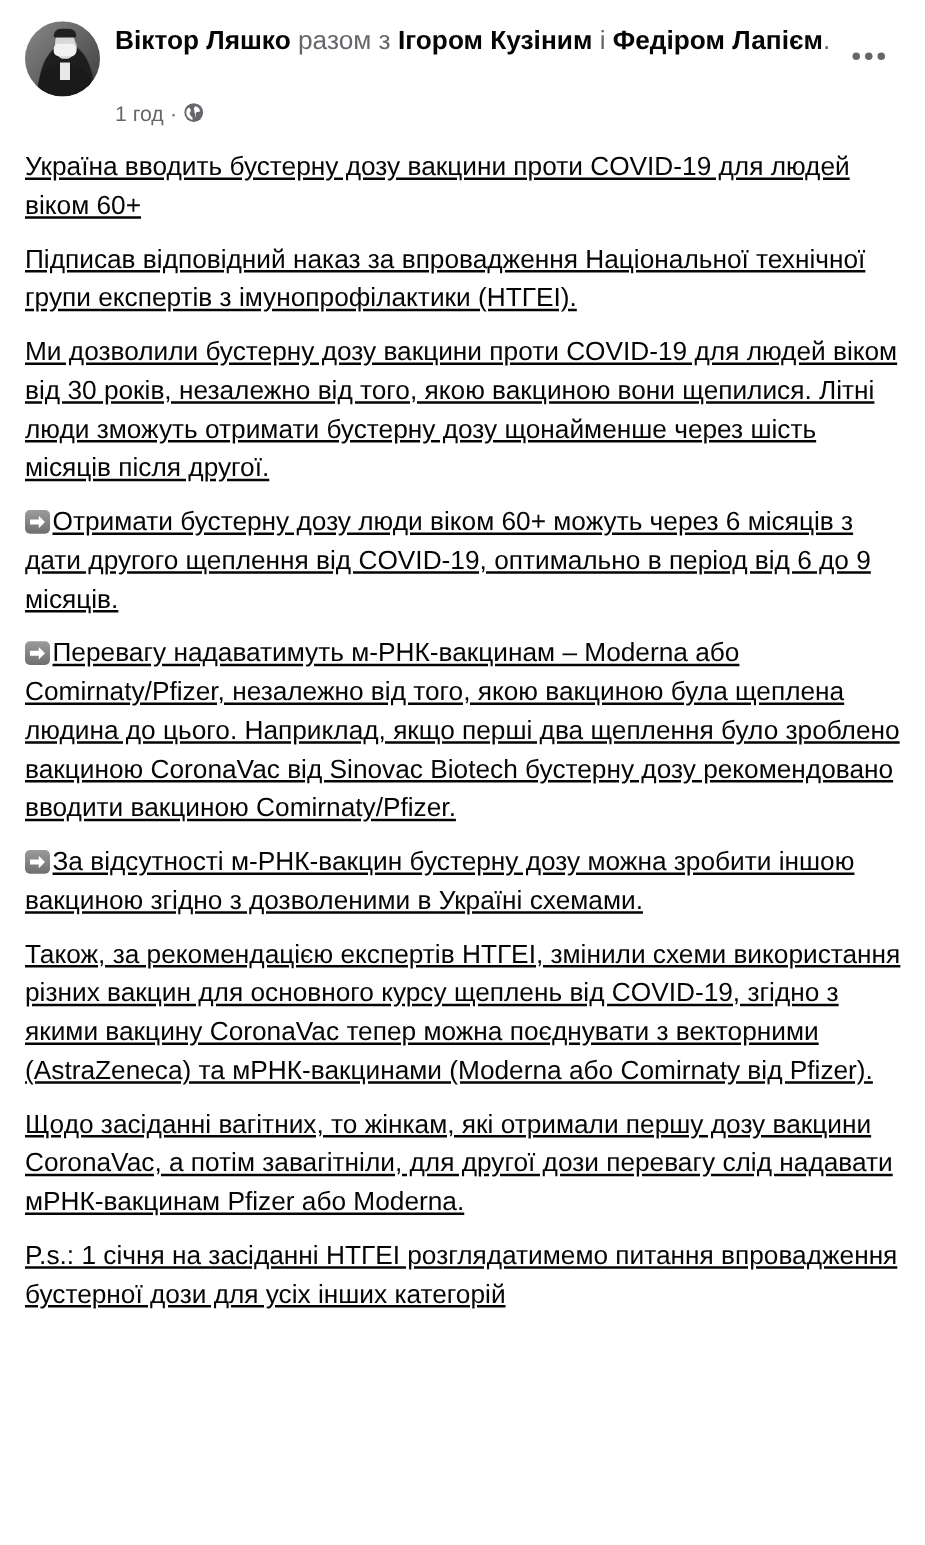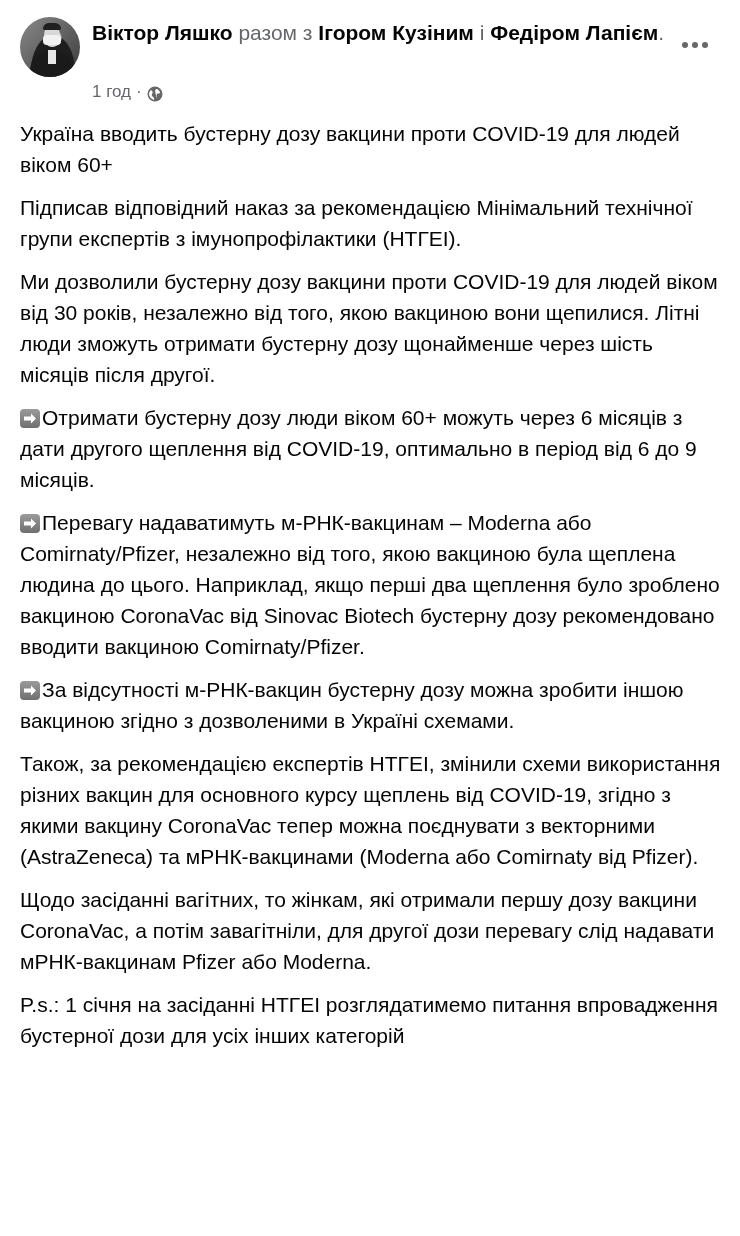--- a/index.html
+++ b/index.html
@@ -12,26 +12,26 @@
                 linear-gradient(135deg, #8a8a8a, #3a3a3a);
     overflow: hidden; }
   .avatar .face { position: absolute; left: 24px; top: 8px; width: 16px; height: 22px; border-radius: 45%; background: #d8d8d8; }
   .avatar .mask { position: absolute; left: 23px; top: 18px; width: 18px; height: 10px; border-radius: 4px; background: #f2f2f2; }
   .avatar .hair { position: absolute; left: 23px; top: 6px; width: 18px; height: 7px; border-radius: 8px 8px 2px 2px; background: #202020; }
   .avatar .suit { position: absolute; left: 10px; top: 34px; width: 44px; height: 30px; border-radius: 20px 20px 0 0; background: #1a1a1a; }
   .avatar .collar { position: absolute; left: 28px; top: 33px; width: 8px; height: 14px; background: #e8e8e8; }
   .author { position: absolute; left: 92px; top: 18px; width: 580px; font-size: 21px; line-height: 30px; }
   .author .name { font-weight: bold; color: #050505; }
   .author .muted { color: #65676b; font-weight: normal; }
-  .meta { position: absolute; left: 92px; top: 82px; font-size: 17px; color: #65676b; display: flex; align-items: flex-end; gap: 5px; }
+  .meta { position: absolute; left: 92px; top: 82px; font-size: 17px; color: #65676b; display: flex; align-items: flex-start; gap: 5px; }
   .globe { display: inline-block; width: 16px; height: 16px; }
   .more { position: absolute; left: 682px; top: 38px; width: 32px; height: 14px; display: flex; gap: 4px; align-items: center; cursor: pointer; }
   .more span { width: 6px; height: 6px; border-radius: 50%; background: #65676b; display: block; }
   .body { position: absolute; left: 20px; top: 118px; width: 705px; font-size: 21px; line-height: 31px; color: #050505; }
-  .body p { margin: 0 0 12px 0; }
+  .body p { margin: 0 0 12px 0; text-decoration: underline; }
   .arrow-emoji { display: inline-block; width: 20px; height: 19px; border-radius: 4px; background: linear-gradient(#9b9b9b, #6f6f6f); vertical-align: -3px; margin-right: 2px; position: relative; }
   .arrow-emoji svg { position: absolute; left: 2px; top: 2px; }
   .down-emoji { display: inline-block; width: 20px; height: 19px; border-radius: 4px; background: linear-gradient(#a0a0a0, #707070); vertical-align: -3px; margin-left: 1px; position: relative; }
   .down-emoji svg { position: absolute; left: 2px; top: 2px; }
 </style>
 </head>
 <body>
 
 <div class="post">
   <div class="header">
@@ -62,21 +62,21 @@
     </div>
     <div class="more">
       <span></span>
       <span></span>
       <span></span>
     </div>
   </div>
 
   <div class="body">
     <p>Україна вводить бустерну дозу вакцини проти COVID-19 для людей віком 60+</p>
-    <p>Підписав відповідний наказ за рекомендацією Мінімальний технічної групи експертів з імунопрофілактики (НТГЕІ).</p>
+    <p>Підписав відповідний наказ за впровадження Національної технічної групи експертів з імунопрофілактики (НТГЕІ).</p>
     <p>Ми  дозволили бустерну дозу вакцини проти COVID-19 для людей віком від 30 років, незалежно від того, якою вакциною вони щепилися. Літні люди зможуть отримати бустерну дозу щонайменше через шість місяців після другої.</p>
     <p><span class="arrow-emoji"><svg width="16" height="15" viewBox="0 0 16 15">
             <path d="M2 5.5 L9 5.5 L9 2.5 L14 7.5 L9 12.5 L9 9.5 L2 9.5 Z" fill="#fff"></path>
           </svg></span><span>Отримати бустерну дозу люди віком 60+ можуть через 6 місяців з дати другого щеплення від COVID-19, оптимально в період від 6 до 9 місяців.</span></p>
     <p><span class="arrow-emoji"><svg width="16" height="15" viewBox="0 0 16 15">
             <path d="M2 5.5 L9 5.5 L9 2.5 L14 7.5 L9 12.5 L9 9.5 L2 9.5 Z" fill="#fff"></path>
           </svg></span><span>Перевагу надаватимуть м-РНК-вакцинам – Moderna або Comirnaty/Pfizer, незалежно від того, якою вакциною була щеплена людина до цього. Наприклад, якщо перші два щеплення було зроблено вакциною CoronaVac від Sinovac Biotech бустерну дозу рекомендовано вводити вакциною Comirnaty/Pfizer.</span></p>
     <p><span class="arrow-emoji"><svg width="16" height="15" viewBox="0 0 16 15">
             <path d="M2 5.5 L9 5.5 L9 2.5 L14 7.5 L9 12.5 L9 9.5 L2 9.5 Z" fill="#fff"></path>
           </svg></span><span>За відсутності м-РНК-вакцин бустерну дозу можна зробити іншою вакциною згідно з дозволеними в Україні схемами.</span></p>

